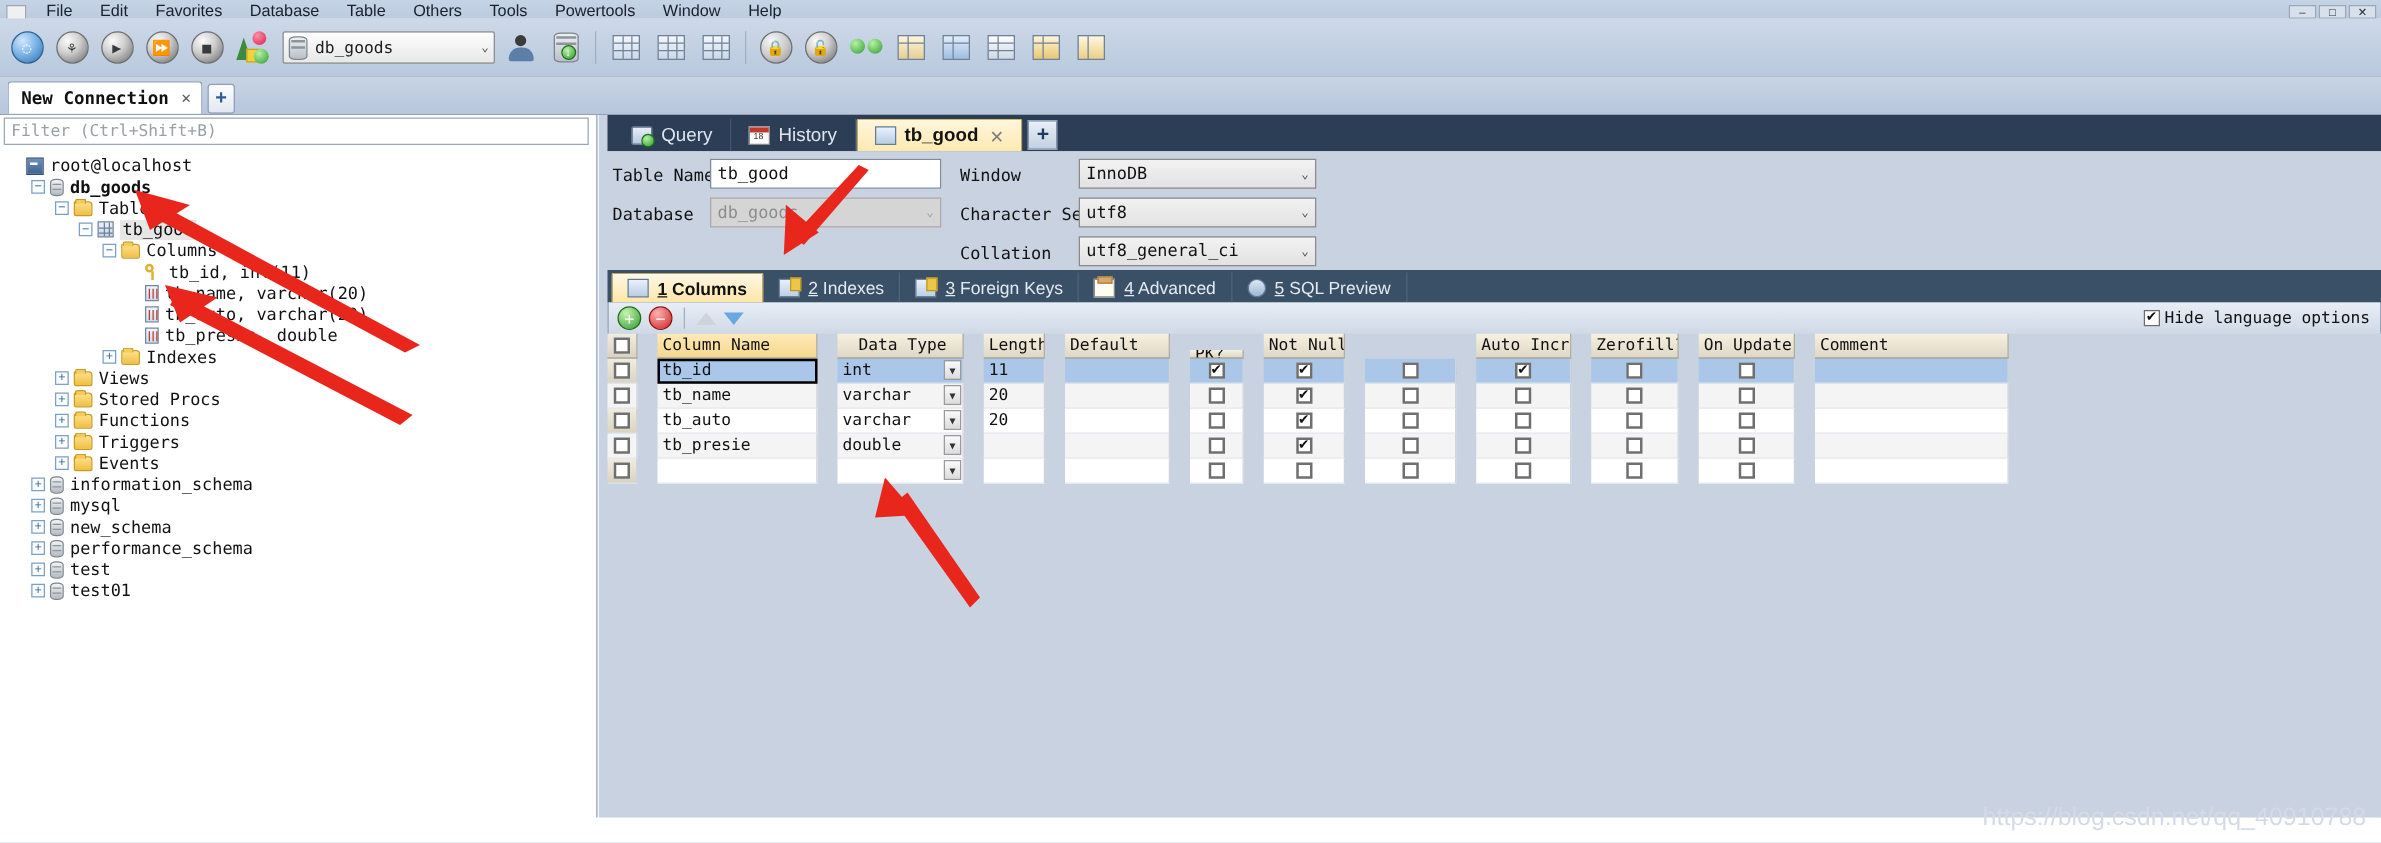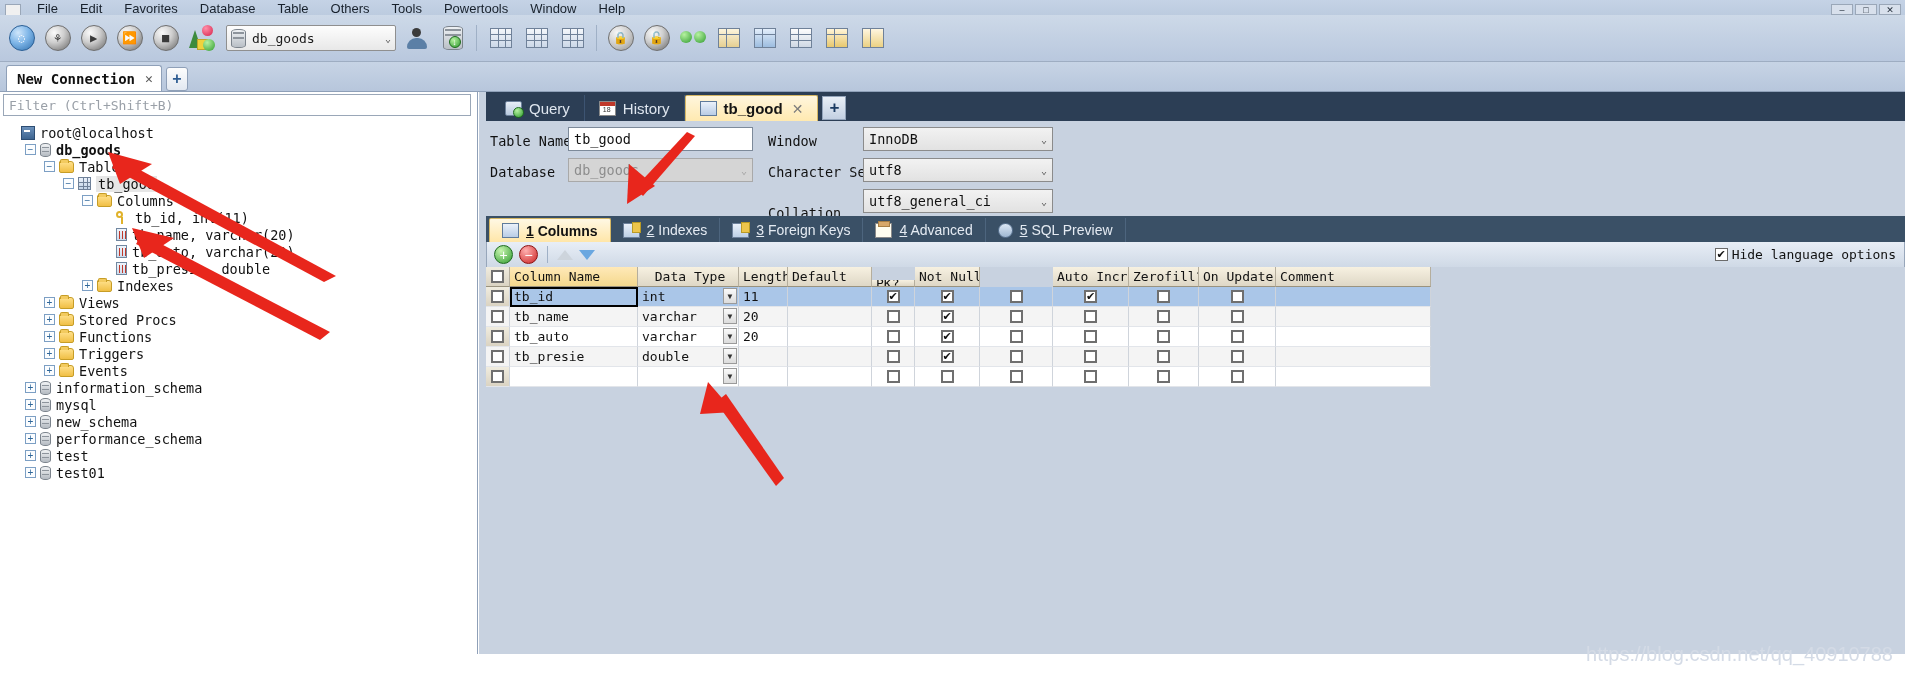--- a/index.html
+++ b/index.html
@@ -273,21 +273,21 @@
     font-family:"DejaVu Sans Mono", monospace; font-size:13px; color:#111;
   }
   .chk {
     width:13px;height:13px;background:#fff;border:1.5px solid #6b6b6b;
     display:inline-flex;align-items:center;justify-content:center;flex:none;
     font-size:11px;line-height:11px;color:#111;font-family:"Liberation Sans",sans-serif;
   }
 
   
   #grid { position:absolute; left:0; top:51px; width:1419px; }
-  .grow { display:flex; height:20px; }
+  .grow { display:flex; height:20px;gap:16px; }
   .gh {
     background:linear-gradient(#f7f1e1,#ded7c6);
     border-right:1px solid #b5ae9d; border-bottom:1px solid #9a937f;
     font-family:"DejaVu Sans Mono", monospace; font-size:13px; color:#111;
     display:flex; align-items:center; padding-left:4px; overflow:hidden; white-space:nowrap;
   }
   .gh.sel { background:linear-gradient(#ffe9b8,#f4d88d); }
   .gh.nb { background:linear-gradient(#f0ecdf,#dad3c2); padding-left:0; justify-content:center; }
   .gc {
     border-right:1px solid #cfd4db; border-bottom:1px solid #e2e5ea;
@@ -632,21 +632,21 @@
     <div class="flabel" style="left:282px; top:12px;">Window</div>
     <div class="fselect" style="left:377px; top:6px; width:190px;">
       <span>InnoDB</span>
       <span class="chev">⌄</span>
     </div>
     <div class="flabel" style="left:282px; top:43px;">Character Set</div>
     <div class="fselect" style="left:377px; top:37px; width:190px;">
       <span>utf8</span>
       <span class="chev">⌄</span>
     </div>
-    <div class="flabel" style="left:282px; top:84px;">Collation</div>
+    <div class="flabel" style="left:282px; top:74px;">Collation</div>
     <div class="fselect" style="left:377px; top:68px; width:190px;">
       <span>utf8_general_ci</span>
       <span class="chev">⌄</span>
     </div>
   </div>
 
   <div id="colsblock">
     <div id="colstabstrip">
       <div class="ctb active">
         <span class="tabico tbl"></span>

